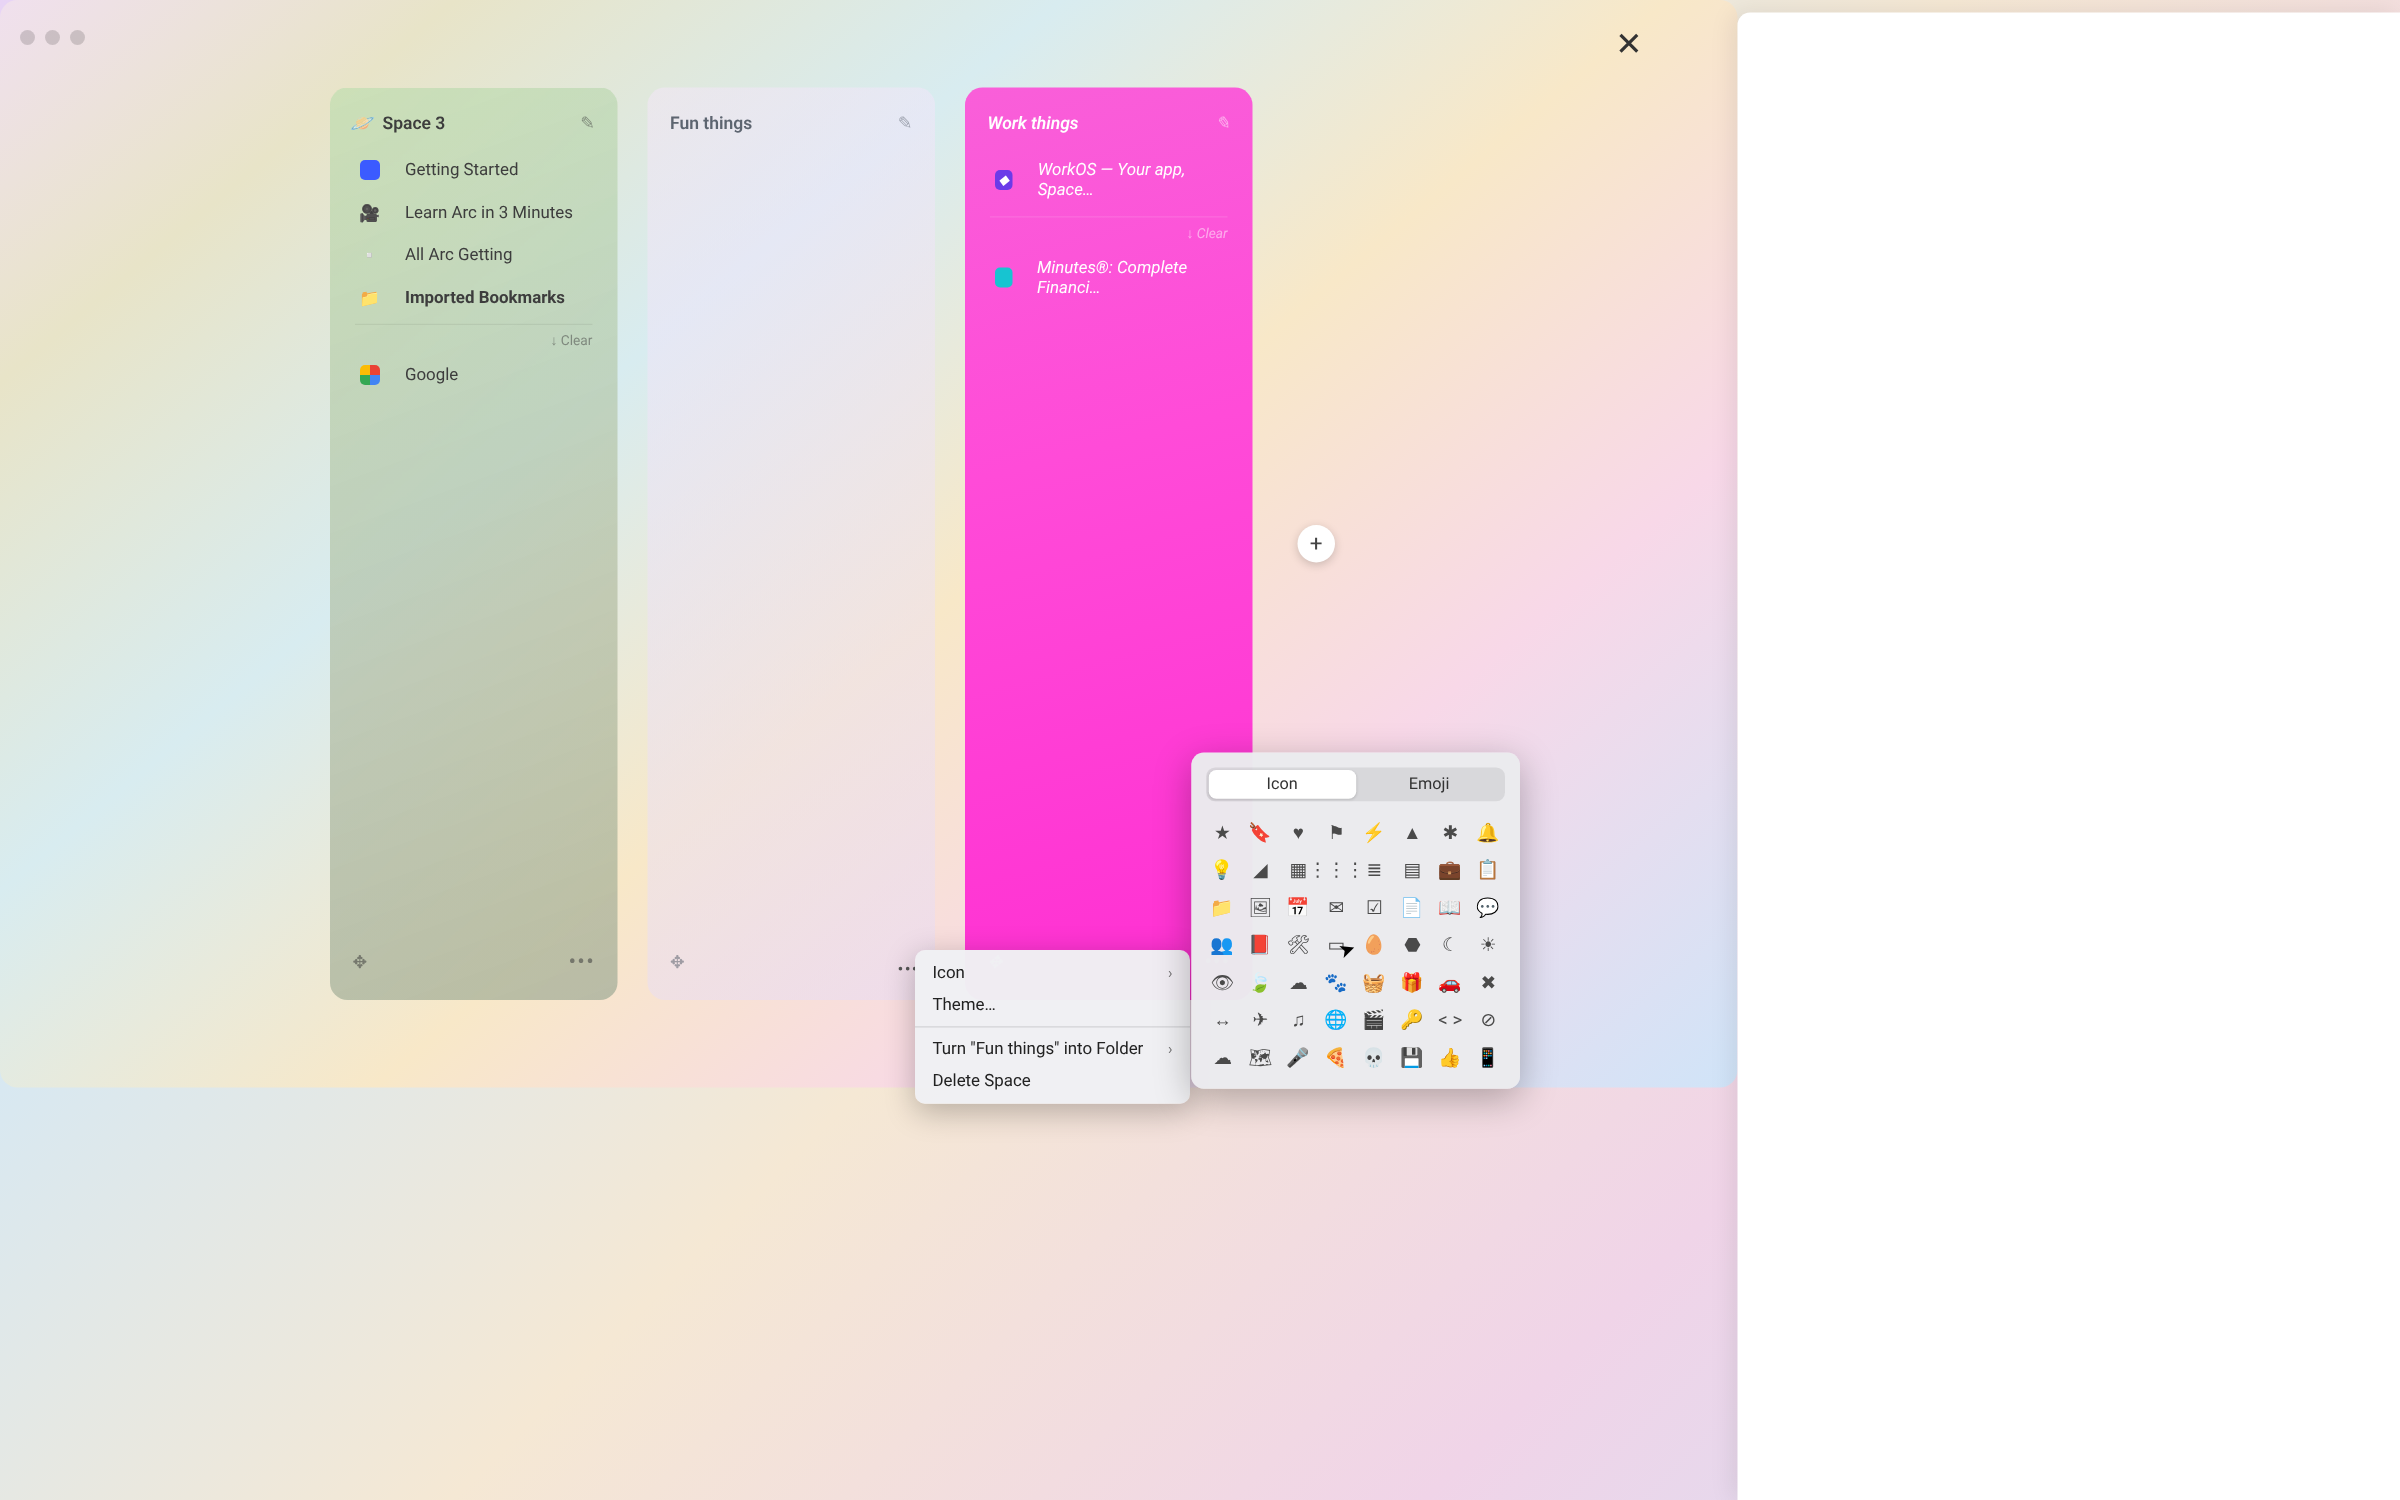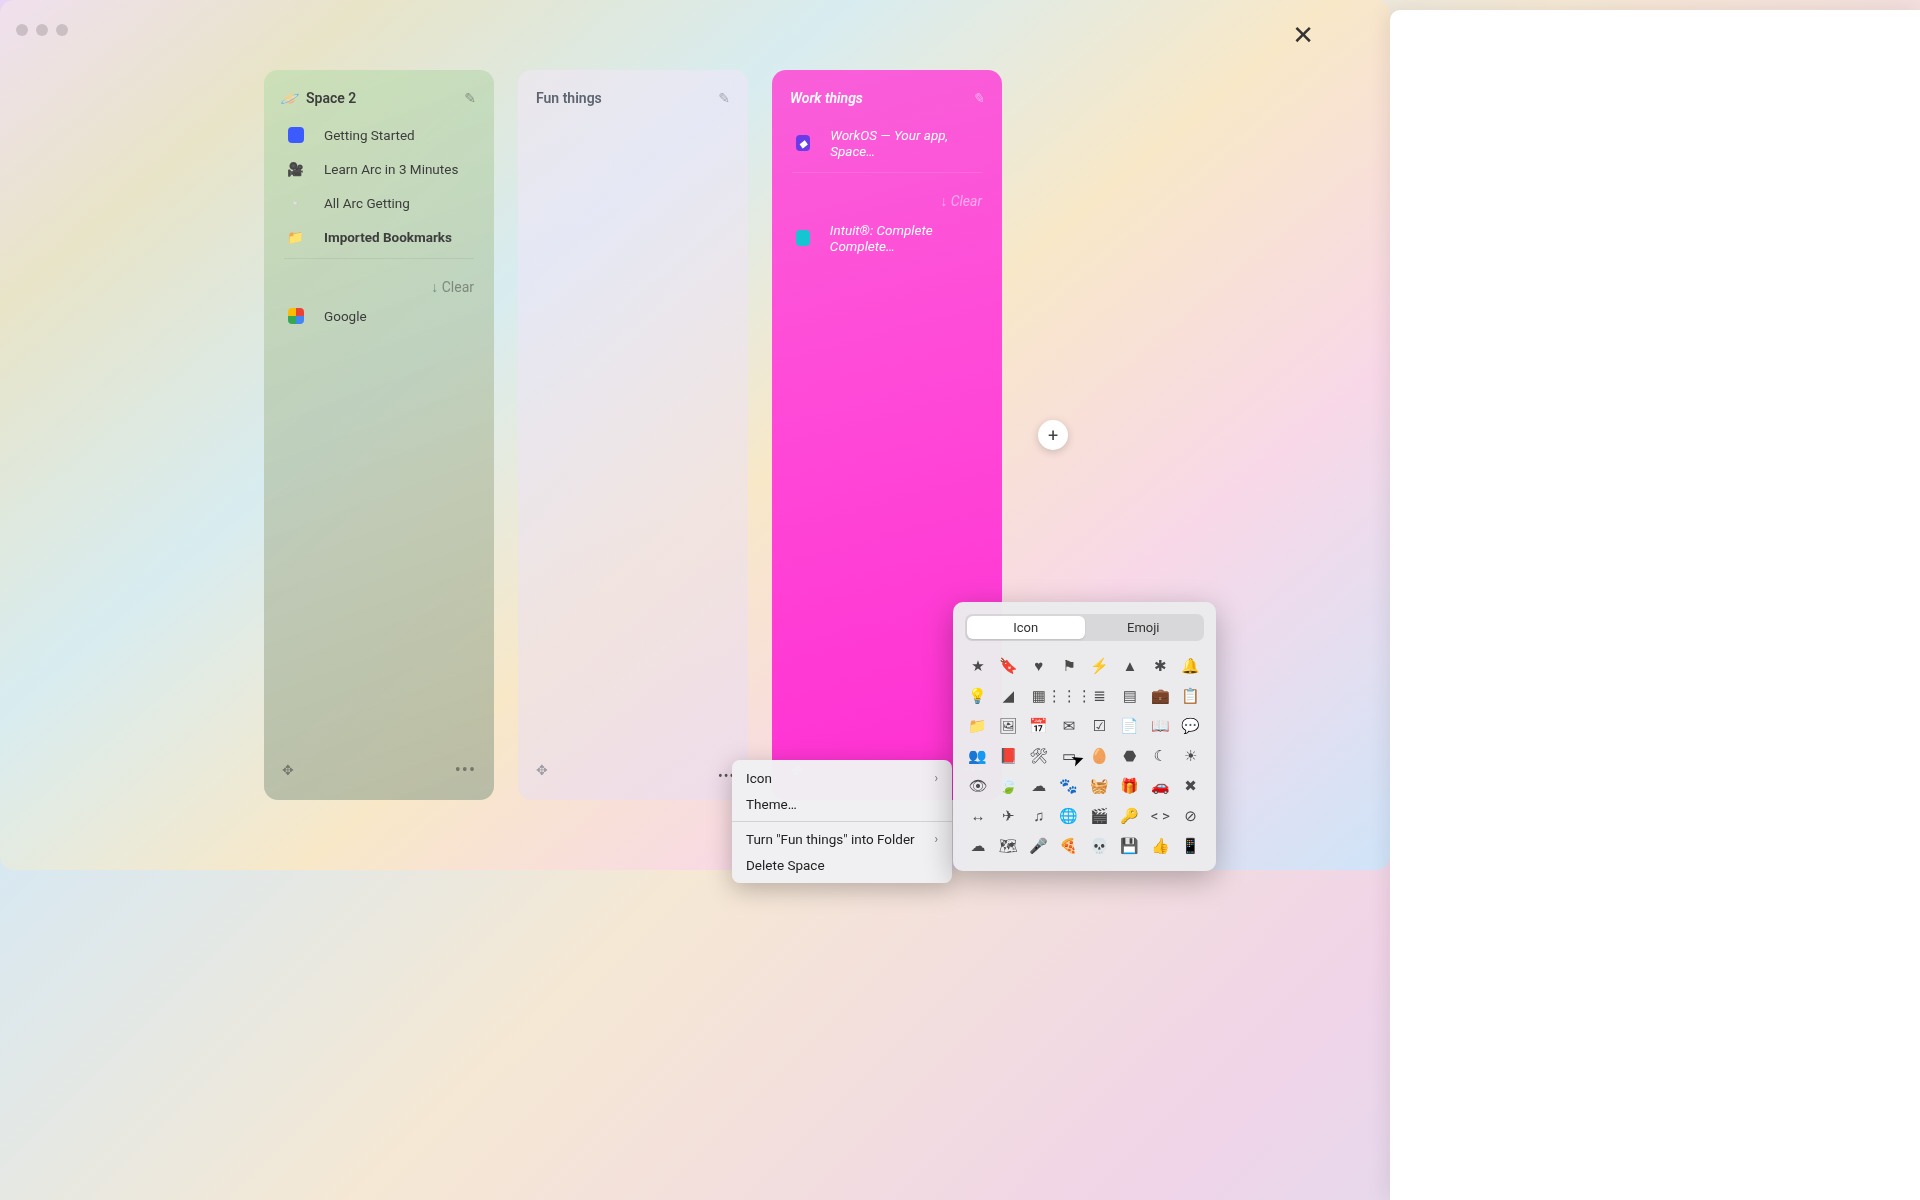--- a/index.html
+++ b/index.html
@@ -71,21 +71,21 @@
 .space-header .icon { width: 16px; height: 16px; display: inline-flex; align-items: center; justify-content: center; }
 .space-title { font-size: 14px; font-weight: 600; flex: 1; }
 .pencil { opacity: 0.5; font-size: 14px; }
 .item {
   display: flex; align-items: center; gap: 20px;
   padding: 9px 6px; border-radius: 7px;
   font-size: 13.5px;
 }
 .item .ico { width: 16px; height: 16px; display: inline-flex; align-items: center; justify-content: center; border-radius: 4px; }
 .bold { font-weight: 700; }
-.divider-clear { display: flex; justify-content: flex-end; align-items: center; font-size: 14px; opacity: 0.5; margin: 4px 2px; border-top: 1px solid rgba(0,0,0,0.12); padding-top: 20px; }
+.divider-clear { display: flex; justify-content: flex-end; align-items: center; font-size: 11px; opacity: 0.5; margin: 4px 2px; border-top: 1px solid rgba(0,0,0,0.12); padding-top: 6px; }
 .sc-3 .divider-clear { border-top-color: rgba(255,255,255,0.25); }
 .card-footer { margin-top: auto; display: flex; justify-content: space-between; align-items: center; opacity: 0.55; font-size: 18px; }
 .sc-3 .card-footer { color: #fff; }
 .add-space-btn {
   position: absolute;
   left: 1038px; top: 420px;
   width: 30px; height: 30px;
   border-radius: 50%; background: #fff;
   box-shadow: 0 2px 8px rgba(0,0,0,0.18);
   display: flex; align-items: center; justify-content: center;
@@ -142,21 +142,21 @@
     <span></span>
   </div>
 
   <div class="close-x">✕</div>
 
   <div class="board">
 
     <div class="space-card sc-1">
       <div class="space-header">
         <span class="icon">🪐</span>
-        <span class="space-title">Space 2</span>
+        <span class="space-title">Space 3</span>
         <span class="pencil">✎</span>
       </div>
       <div class="item">
         <span class="ico favicon-blue"></span>
         <span>Getting Started</span>
       </div>
       <div class="item">
         <span class="ico">🎥</span>
         <span>Learn Arc in 3 Minutes</span>
       </div>
@@ -195,21 +195,21 @@
         <span class="space-title">Work things</span>
         <span class="pencil" style="color:#fff">✎</span>
       </div>
       <div class="item">
         <span class="ico favicon-workos">◆</span>
         <span>WorkOS — Your app, Space…</span>
       </div>
       <div class="divider-clear" style="color:#fff">↓ Clear</div>
       <div class="item">
         <span class="ico favicon-intuit"></span>
-        <span>Intuit®: Complete Complete…</span>
+        <span>Minutes®: Complete Financi…</span>
       </div>
       <div class="card-footer" style="opacity:0.8">
         <span class="mover">✥</span>
         <span class="dots">•••</span>
       </div>
     </div>
 
   </div>
 
   <div class="add-space-btn">+</div>

